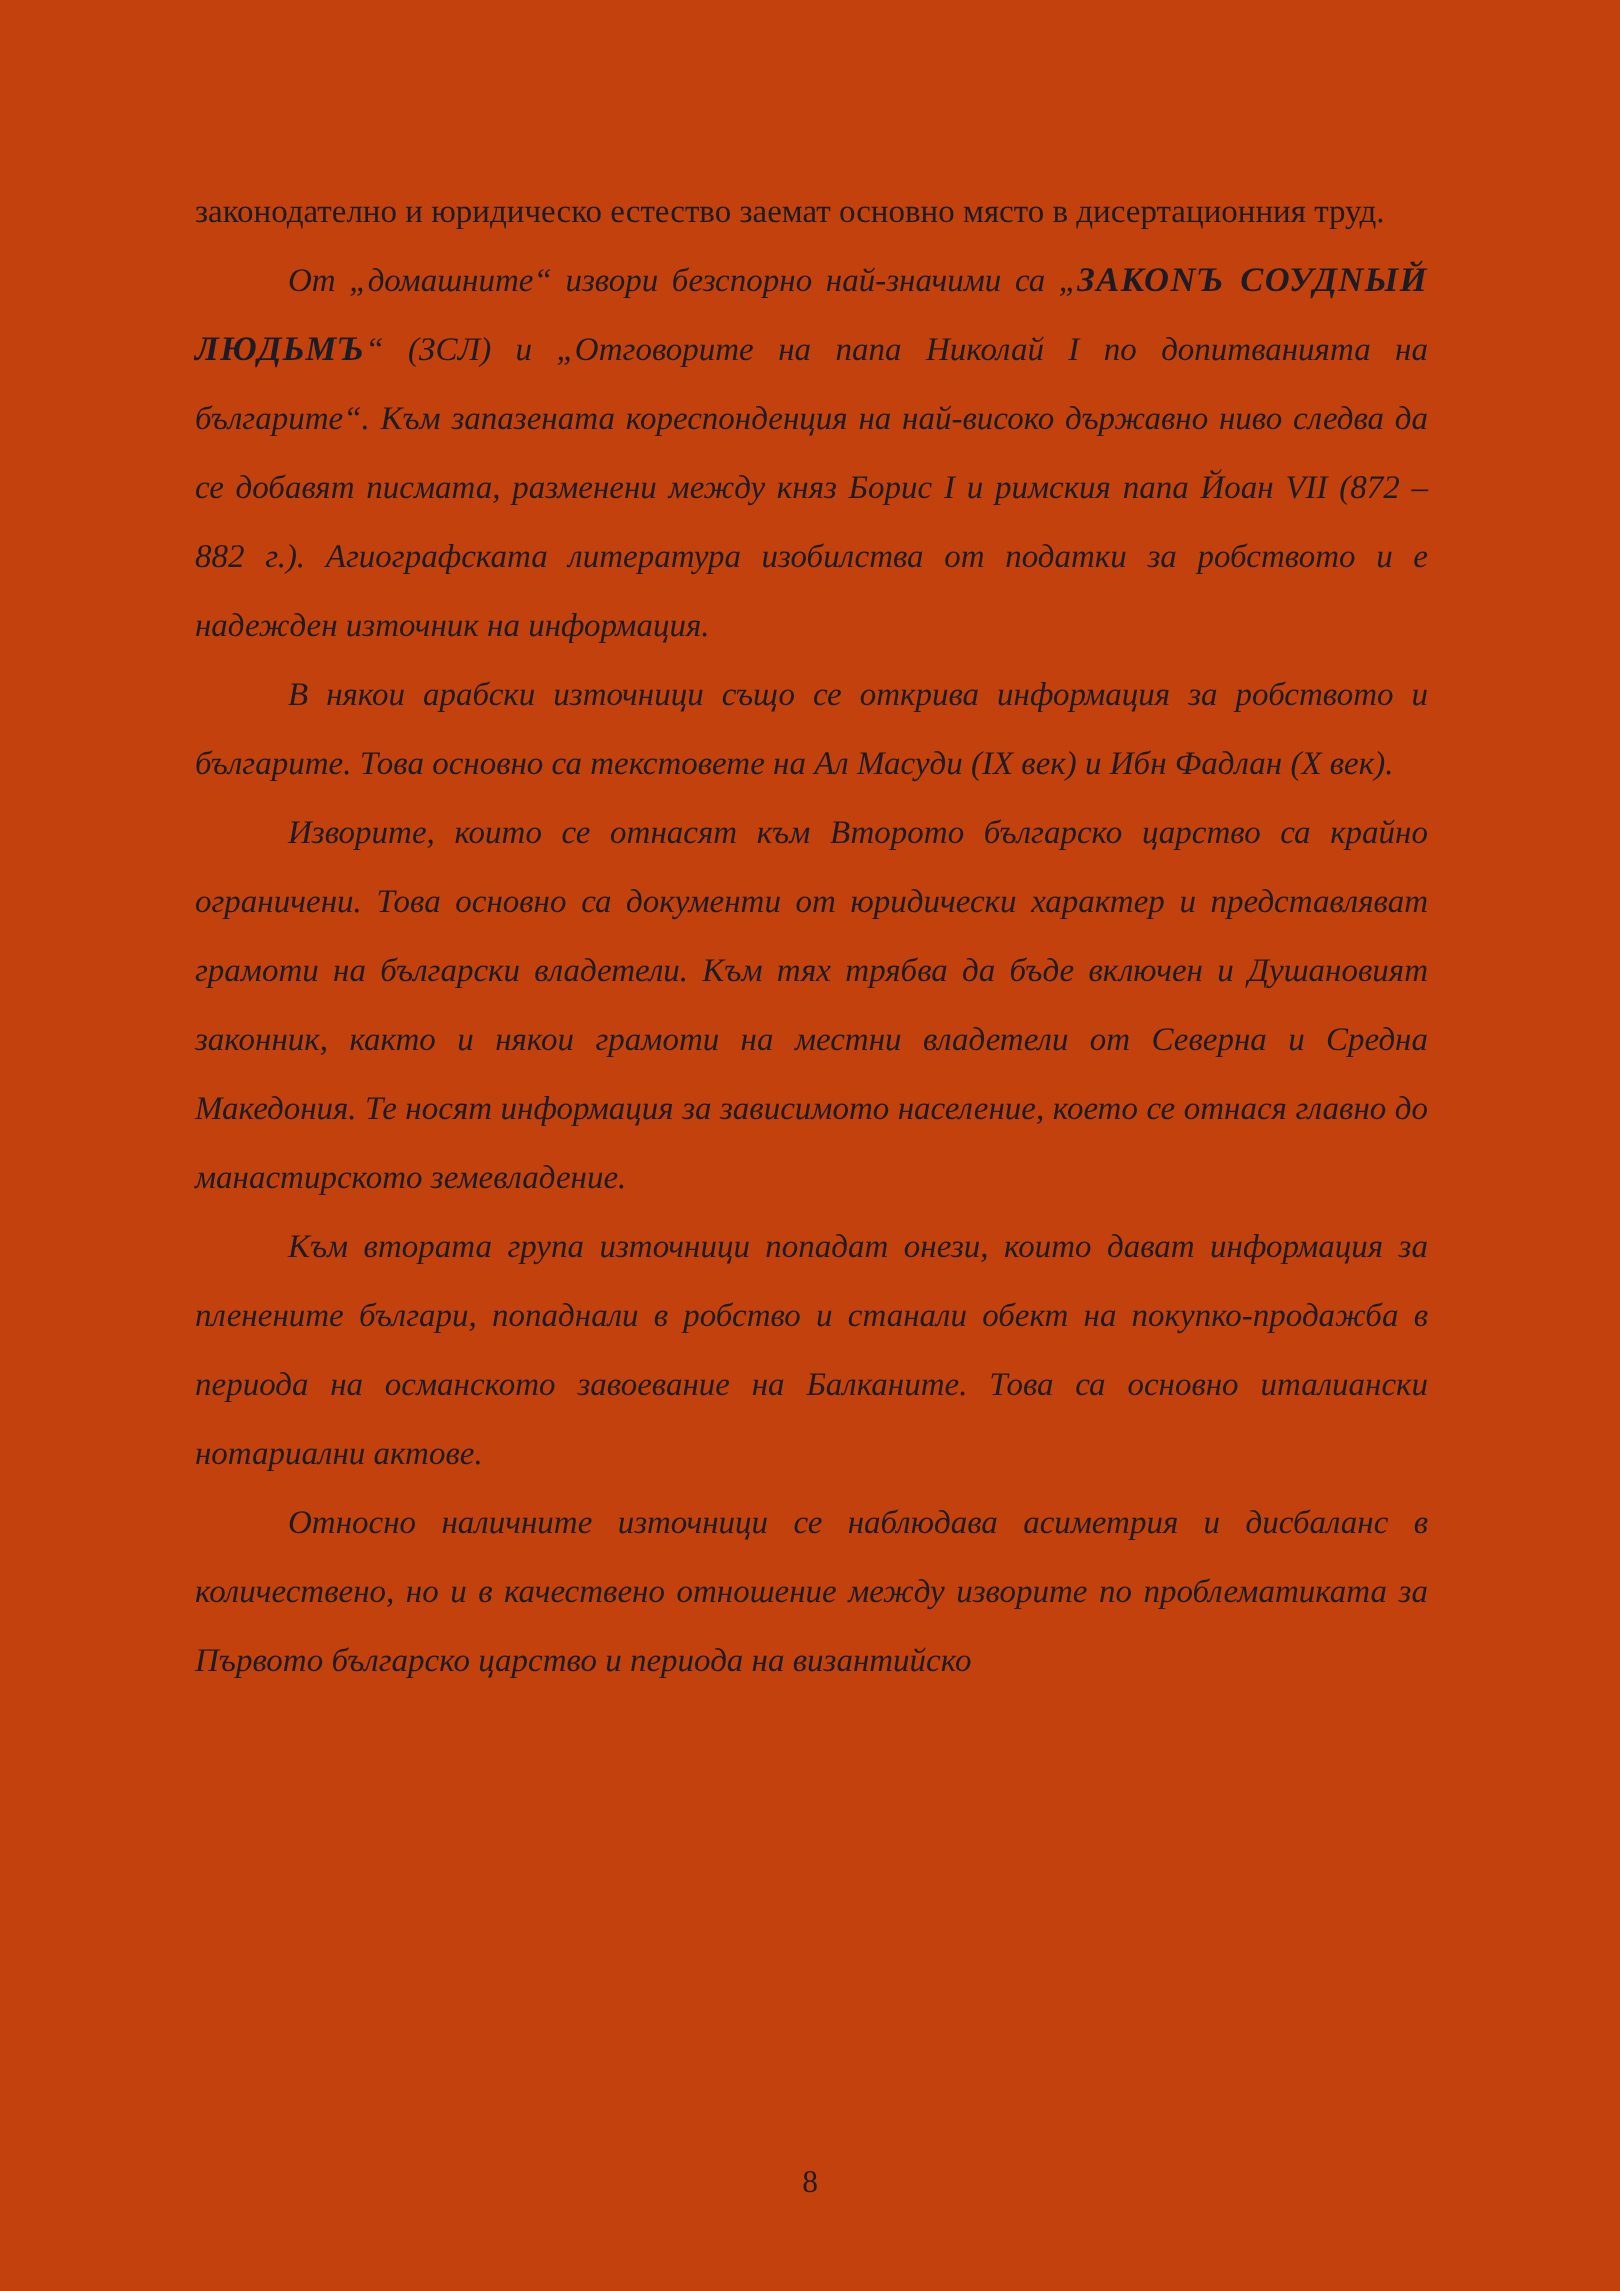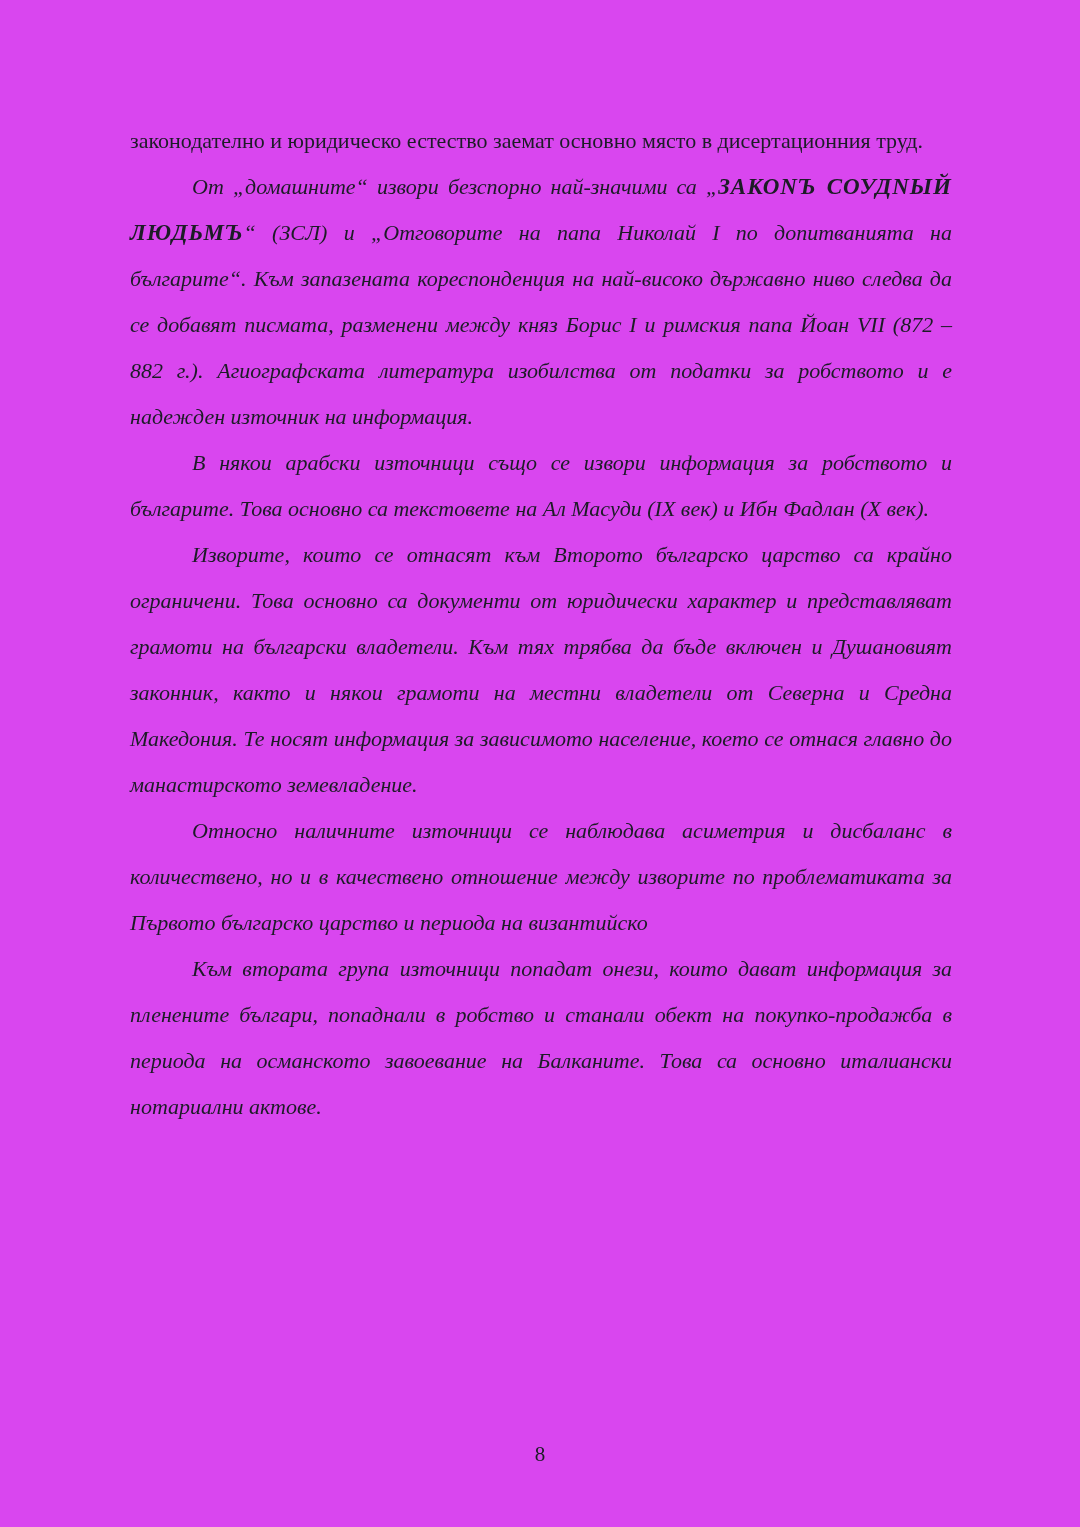--- a/index.html
+++ b/index.html
@@ -4,21 +4,21 @@
 <style>
   html, body {
     margin: 0;
     padding: 0;
     background: #ffffff;
   }
   .sheet {
     position: relative;
     width: 1080px;
     height: 1527px;
-    background: #d946ef;
+    background: #c2410c;
     overflow: hidden;
     font-family: "Liberation Serif", serif;
     color: #1c1c26;
   }
   .text-block {
     position: absolute;
     top: 118px;
     left: 130px;
     right: 128px;
   }
@@ -56,33 +56,33 @@
 
     <p>
       <span>законодателно и юридическо естество заемат основно място в дисертационния труд.</span>
     </p>
 
     <p class="indent">
       <span>От „домашните“ извори безспорно най-значими са „</span><span class="old-slavonic">ЗАКОNЪ СОУДNЫЙ ЛЮДЬМЪ</span><span>“ (ЗСЛ) и „Отговорите на папа Николай I по допитванията на българите“. Към запазената кореспонденция на най-високо държавно ниво следва да се добавят писмата, разменени между княз Борис I и римския папа Йоан VII (872 – 882 г.). Агиографската литература изобилства от податки за робството и е надежден източник на информация.</span>
     </p>
 
     <p class="indent">
-      <span>В някои арабски източници също се извори информация за робството и българите. Това основно са текстовете на Ал Масуди (IX век) и Ибн Фадлан (X век).</span>
+      <span>В някои арабски източници също се открива информация за робството и българите. Това основно са текстовете на Ал Масуди (IX век) и Ибн Фадлан (X век).</span>
     </p>
 
 
     <p class="indent">
       <span>Изворите, които се отнасят към Второто българско царство са крайно ограничени. Това основно са документи от юридически характер и представляват грамоти на български владетели. Към тях трябва да бъде включен и Душановият законник, както и някои грамоти на местни владетели от Северна и Средна Македония. Те носят информация за зависимото население, което се отнася главно до манастирското земевладение.</span>
     </p>
 
     <p class="indent">
-      <span>Относно наличните източници се наблюдава асиметрия и дисбаланс в количествено, но и в качествено отношение между изворите по проблематиката за Първото българско царство и периода на византийско</span>
+      <span>Към втората група източници попадат онези, които дават информация за пленените българи, попаднали в робство и станали обект на покупко-продажба в периода на османското завоевание на Балканите. Това са основно италиански нотариални актове.</span>
     </p>
 
     <p class="indent">
-      <span>Към втората група източници попадат онези, които дават информация за пленените българи, попаднали в робство и станали обект на покупко-продажба в периода на османското завоевание на Балканите. Това са основно италиански нотариални актове.</span>
+      <span>Относно наличните източници се наблюдава асиметрия и дисбаланс в количествено, но и в качествено отношение между изворите по проблематиката за Първото българско царство и периода на византийско</span>
     </p>
 
   </div>
 
   <div class="page-number">8</div>
 
 </div>
 
 </body></html>

